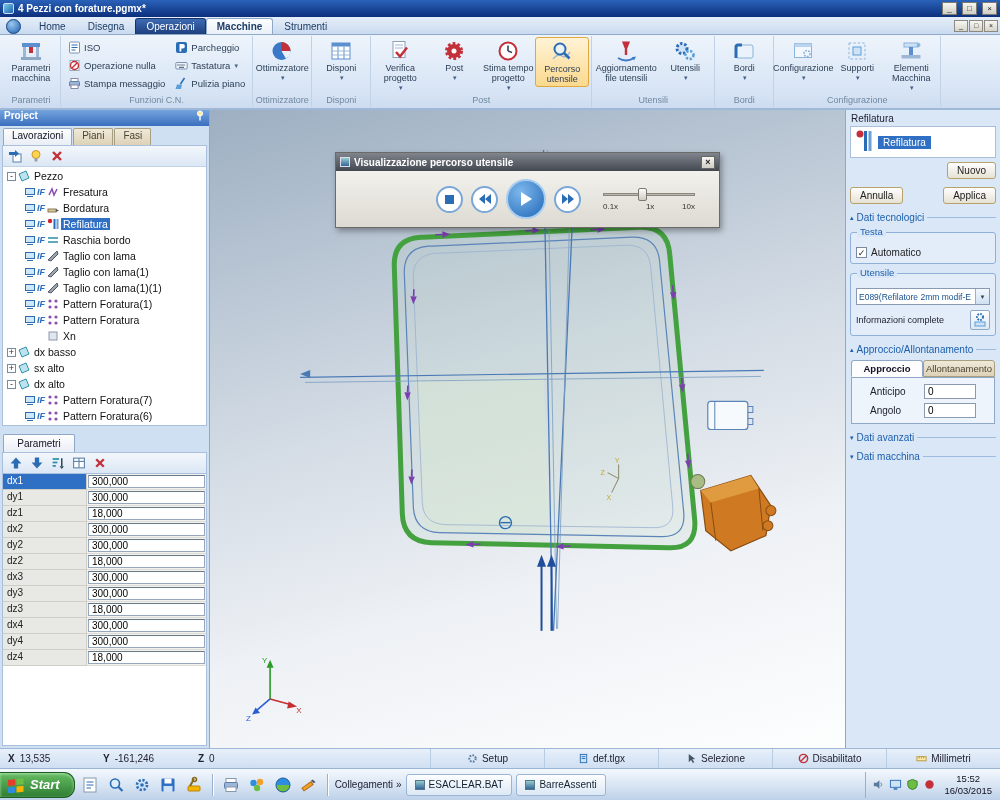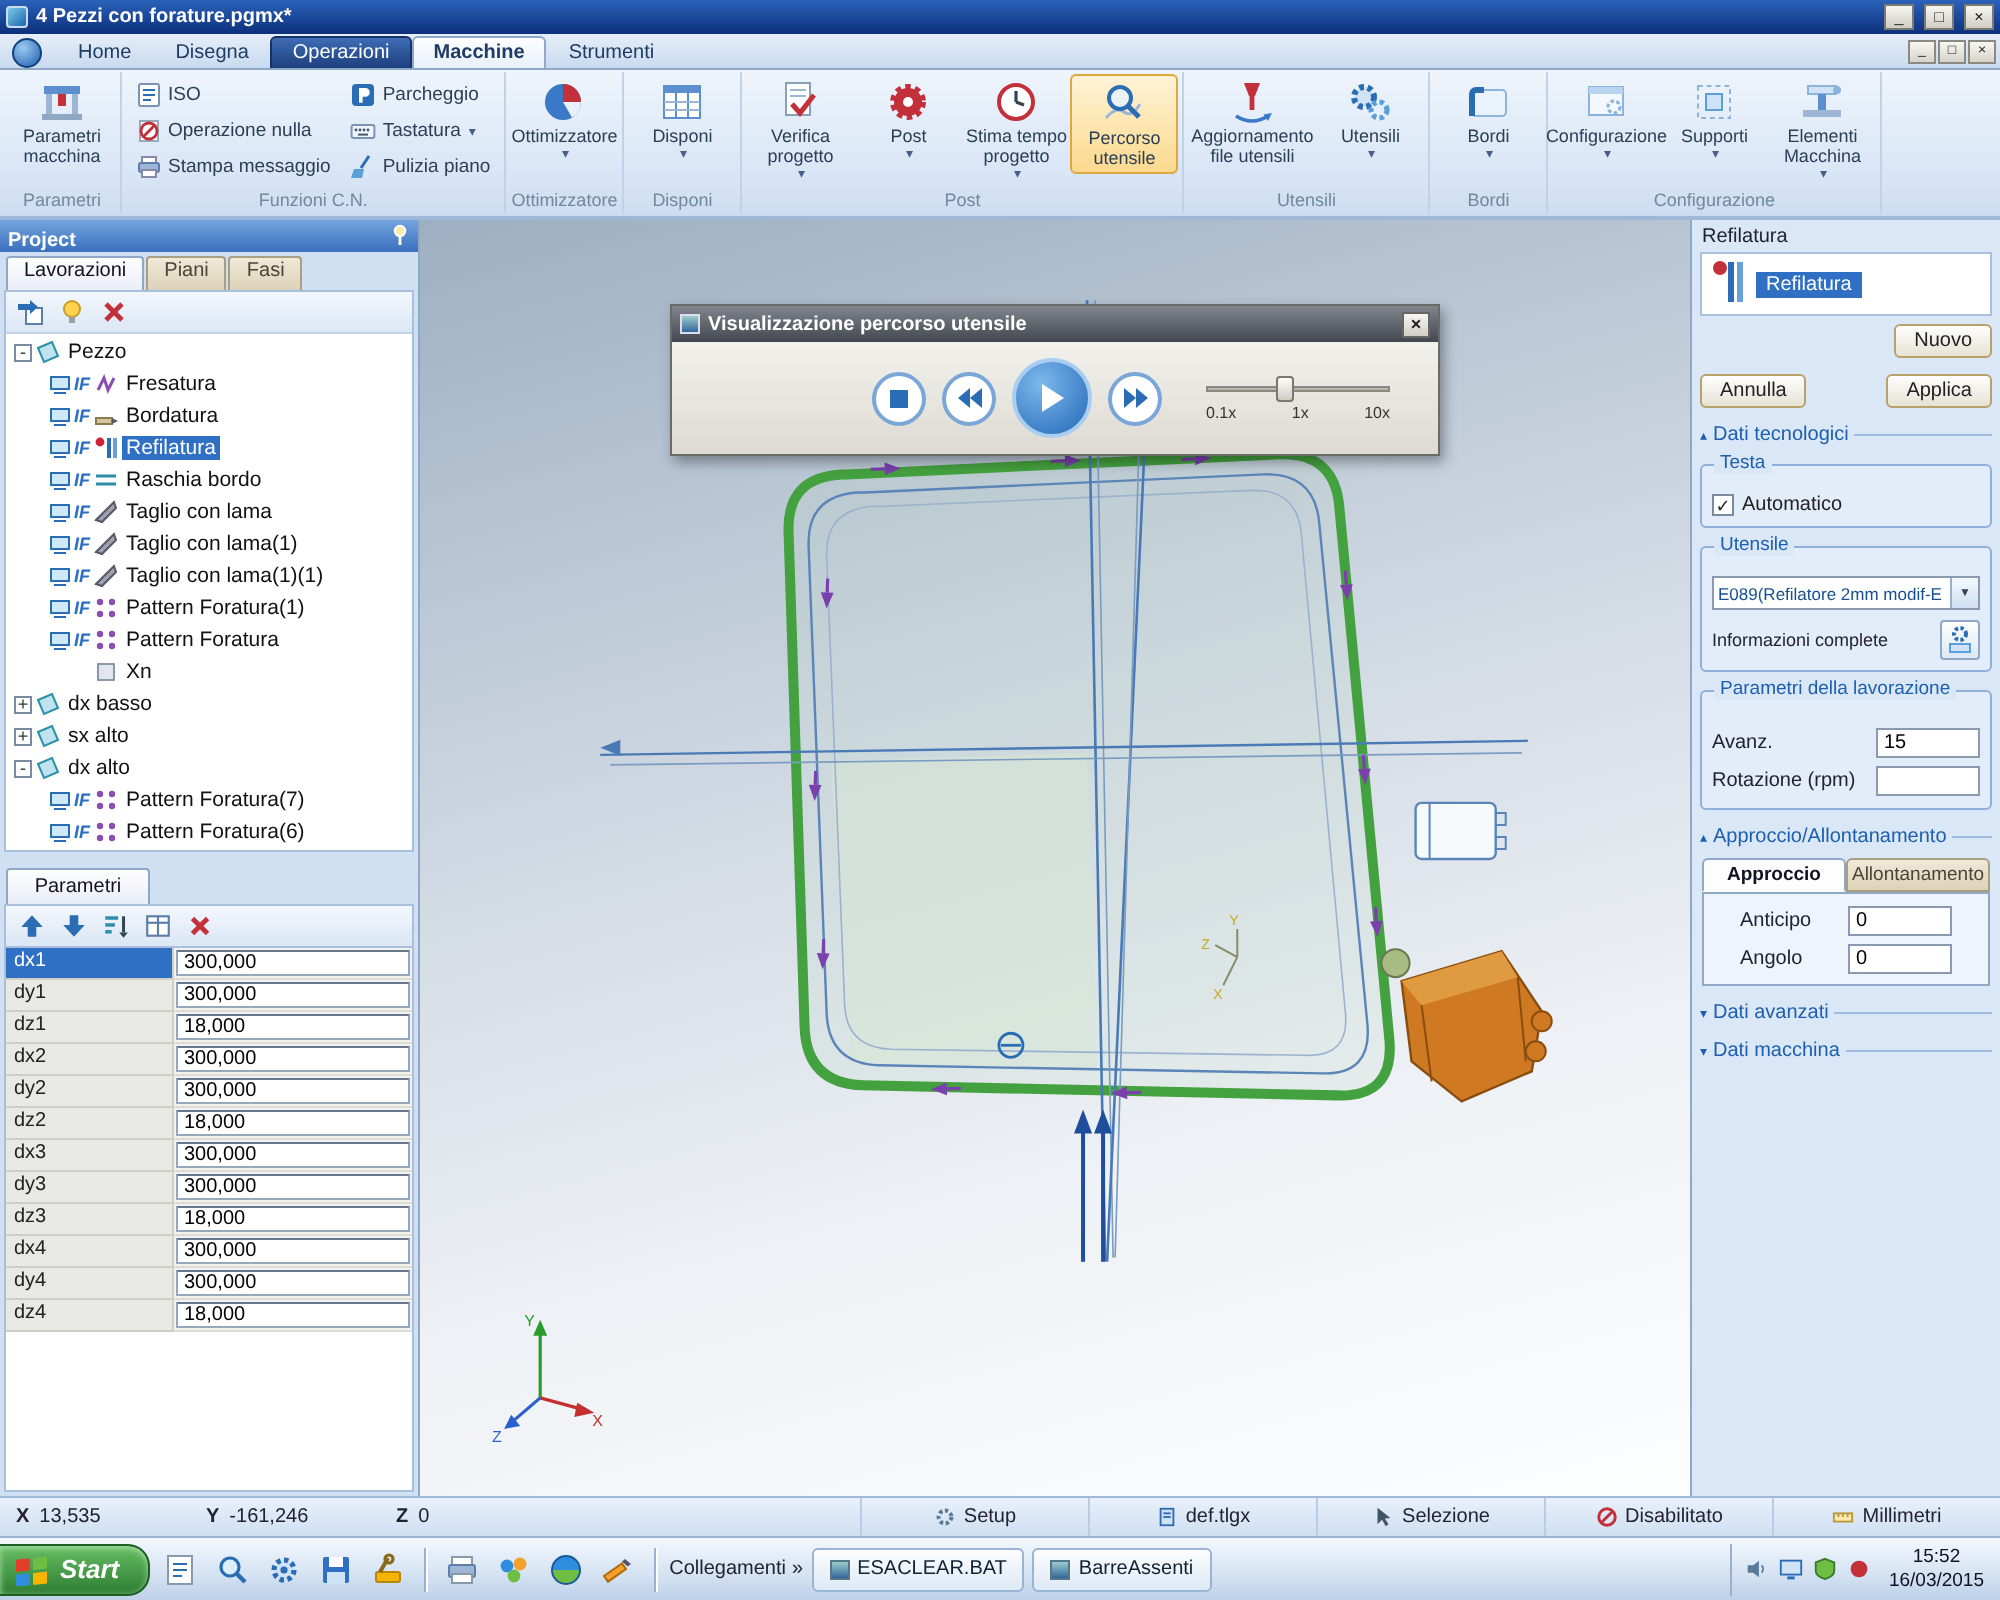--- a/index.html
+++ b/index.html
@@ -37,21 +37,21 @@
   .smallbtn{display:flex;align-items:center;gap:3px;font-size:9.5px;color:#2c3e55;padding:1px 3px;border-radius:2px;white-space:nowrap;cursor:default}
   .sicon{width:13px;height:13px;flex:0 0 auto}
   .sicon svg{width:13px;height:13px}
   .drop{font-size:7px;color:#44608a;margin-left:1px}
 
   
   .main{flex:1;display:flex;min-height:0}
 
   
   .leftpanel{width:210px;background:#cfe0f3;border-right:1px solid #8fa8c8;display:flex;flex-direction:column;flex:0 0 auto}
-  .lp-header{height:16px;background:linear-gradient(#74a4de,#3a6fbe);color:#fff;font-size:10px;font-weight:bold;display:flex;align-items:flex-end;justify-content:space-between;padding:0 4px}
+  .lp-header{height:16px;background:linear-gradient(#74a4de,#3a6fbe);color:#fff;font-size:10px;font-weight:bold;display:flex;align-items:flex-start;justify-content:space-between;padding:0 4px}
   .lp-tabs{display:flex;gap:1px;padding:2px 3px 0;height:19px}
   .lp-tab{padding:1px 8px 2px;font-size:10px;background:linear-gradient(#efe9d8,#ddd2b8);border:1px solid #a89e82;border-bottom:none;border-radius:2px 2px 0 0;color:#4a4432;cursor:default}
   .lp-tab.active{background:linear-gradient(#fefefe,#e9eef6);color:#112;border-color:#8fa8c8}
   .lp-box{margin:0 2px;height:281px;border:1px solid #aabfdb;background:#fff;display:flex;flex-direction:column}
   .lp-toolbar{height:21px;display:flex;align-items:center;gap:4px;padding:0 3px;background:linear-gradient(#f3f7fc,#dbe7f5);border-bottom:1px solid #c2d2e6}
   .ticonbtn{width:17px;height:17px;display:flex;align-items:center;justify-content:center}
   .ticonbtn svg{width:14px;height:14px}
   .tree{flex:1;overflow:hidden;padding-top:1px}
   .trow{height:16px;display:flex;align-items:center;gap:2px;padding-left:4px;white-space:nowrap;cursor:default}
   .trow.ind1{padding-left:22px}
@@ -967,31 +967,20 @@
           <span class="ilabel">Informazioni complete</span>
           <span class="infobtn">
               <svg width="16" height="16" viewBox="0 0 16 16">
                 <circle cx="8" cy="5" r="3" fill="none" stroke="#2a6db5" stroke-width="2" stroke-dasharray="1.6 1.2"></circle>
                 <rect x="3" y="10" width="10" height="4" fill="#cfe2f6" stroke="#5b9fd8"></rect>
               </svg>
             </span>
         </div>
       </div>
 
-      <div class="gbox">
-        <span class="glabel">Parametri della lavorazione</span>
-        <div class="field-row">
-          <span class="flabel">Avanz.</span>
-          <input value="15" style="">
-        </div>
-        <div class="field-row">
-          <span class="flabel">Rotazione (rpm)</span>
-          <input value="" style="">
-        </div>
-      </div>
 
       <div class="rp-sech">
         <span class="chev">▴</span>
         <span>Approccio/Allontanamento</span>
         <span class="line"></span>
       </div>
       <div class="rp-tabs">
         <span class="rp-tab active">Approccio</span>
         <span class="rp-tab">Allontanamento</span>
       </div>

